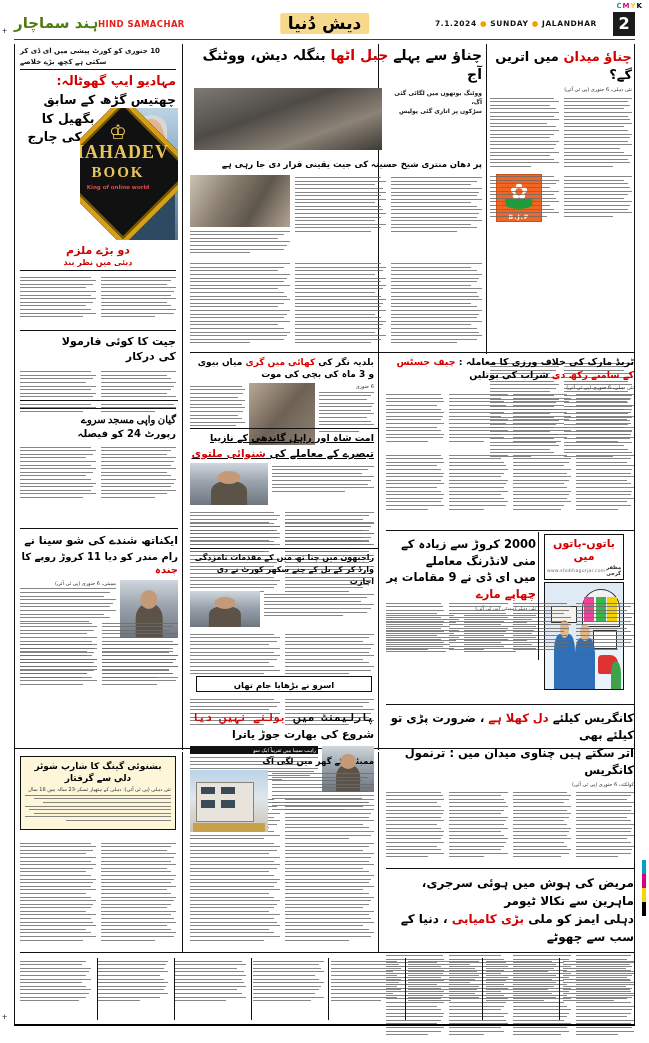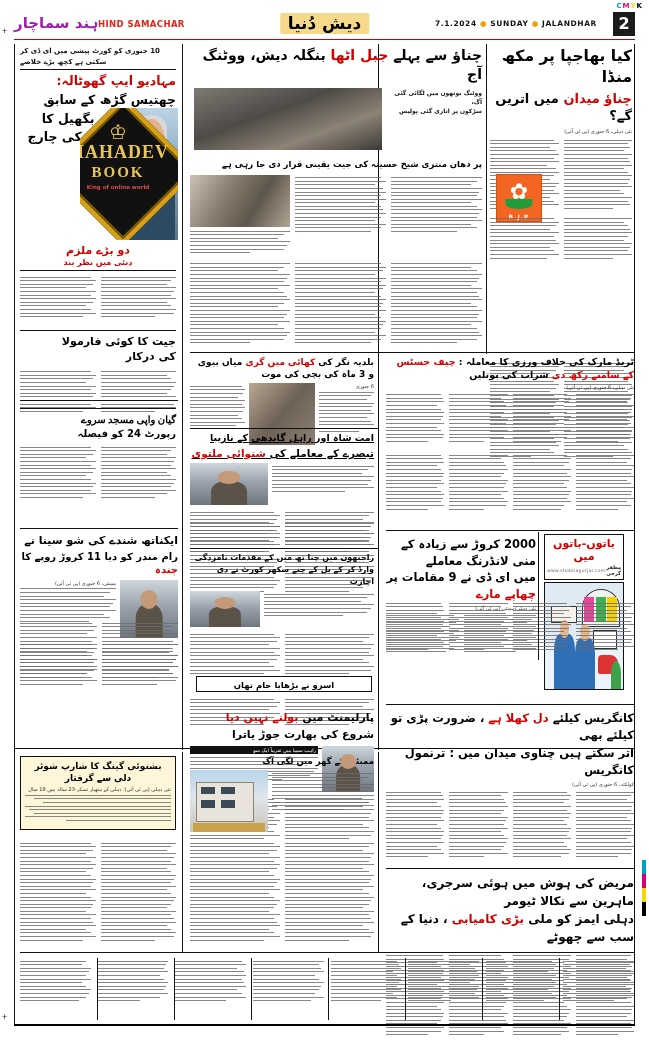--- a/index.html
+++ b/index.html
@@ -7,21 +7,21 @@
   .page{position:relative;width:649px;height:1043px;background:#fff;box-sizing:border-box;}
 
   
   .cropmark{position:absolute;font-size:9px;color:#222;font-family:"Liberation Sans",sans-serif;}
   .cmyk{position:absolute;top:2px;right:6px;font-size:7px;font-weight:bold;letter-spacing:1px;}
   .cmyk span{padding:0 0px;}
   .c-c{color:#00a0c6}.c-m{color:#d6007f}.c-y{color:#f5d600}.c-k{color:#000}
 
   
   .masthead{position:absolute;left:14px;top:14px;width:621px;height:26px;border-bottom:1.6px solid #c00;box-sizing:border-box;}
-  .mh-urdu{position:absolute;left:0;top:0;font-size:15px;color:#a21caf;font-weight:bold;font-family:"DejaVu Sans",sans-serif;direction:rtl;}
+  .mh-urdu{position:absolute;left:0;top:0;font-size:15px;color:#4d7c0f;font-weight:bold;font-family:"DejaVu Sans",sans-serif;direction:rtl;}
   .mh-eng{position:absolute;left:84px;top:5px;font-size:8.5px;color:#e2231a;font-weight:bold;letter-spacing:.4px;}
   .mh-center{position:absolute;left:50%;top:-1px;transform:translateX(-50%);font-size:17px;font-weight:bold;color:#000;background:#f6d98a;padding:0 8px 1px 8px;border-radius:2px;direction:rtl;}
   .mh-date{position:absolute;right:38px;top:5px;font-size:7.5px;font-weight:bold;color:#111;letter-spacing:.6px;}
   .mh-date i{color:#f0a000;font-style:normal;}
   .pagenum{position:absolute;right:0px;top:-2px;width:22px;height:24px;background:#1b1b1b;color:#fff;font-size:16px;font-weight:bold;text-align:center;line-height:24px;}
 
   
   .col{position:absolute;box-sizing:border-box;}
   .vrule{position:absolute;width:1px;background:#111;}
   .hrule{position:absolute;height:1px;background:#111;}
@@ -127,21 +127,20 @@
 
   <div class="vrule" style="left:182px;top:44px;height:706px;"></div>
   <div class="vrule" style="left:378px;top:44px;height:706px;"></div>
   <div class="vrule" style="left:486px;top:44px;height:310px;"></div>
   <div class="hrule" style="left:14px;top:748px;width:621px;"></div>
   <div class="hrule" style="left:14px;top:1024px;width:621px;height:2px;background:#000;"></div>
   <div class="vrule" style="left:14px;top:44px;height:980px;"></div>
   <div class="vrule" style="left:634px;top:44px;height:980px;"></div>
 
   <div class="col" style="left:490px;top:46px;width:142px;">
-    <div class="hl" style="font-size:15.5px;">کیا بھاجپا پر مکھ منڈا</div>
     <div class="hl" style="font-size:13px;margin-top:2px;">
       <span class="red">چناؤ میدان</span>
       <span>میں اتریں گے؟</span>
     </div>
     <div class="credit" style="margin-top:3px;text-align:right;">نئی دہلی، 6 جنوری (پی ٹی آئی)</div>
     <div class="bodycols" style="margin-top:3px;">
       <div>
         <div class="ln s1"></div>
           <div class="ln s2"></div>
           <div class="ln s4"></div>
@@ -1260,21 +1259,21 @@
           <div class="ln s1"></div>
           <div class="ln s3"></div>
         <div class="ln s2"></div>
           <div class="ln s1"></div>
           <div class="ln s5"></div>
       </div>
     </div>
   </div>
 
   <div class="col" style="left:190px;top:710px;width:184px;">
-    <div class="hl" style="font-size:11px;line-height:1.5;">
+    <div class="hl" style="font-size:11px;line-height:1.5;font-family:Liberation Mono, monospace;">
       <span>پارلیمنٹ میں</span>
       <span class="red">بولنے نہیں دیا</span>
     </div>
     <div class="hl" style="font-size:11px;line-height:1.5;">شروع کی بھارت جوڑ یاترا</div>
     <div style="display:flex;flex-direction:row-reverse;gap:4px;margin-top:3px;">
       <div class="photo portrait" style="width:52px;height:46px;"></div>
       <div style="flex:1;">
         <div class="credit" style="text-align:right;background:#111;color:#fff;padding:1px 2px;font-size:5px;">راہب سمبا میں تقریباً ایک سو</div>
         <div class="ln s1" style="margin-top:3px;"></div>
           <div class="ln s2"></div>

